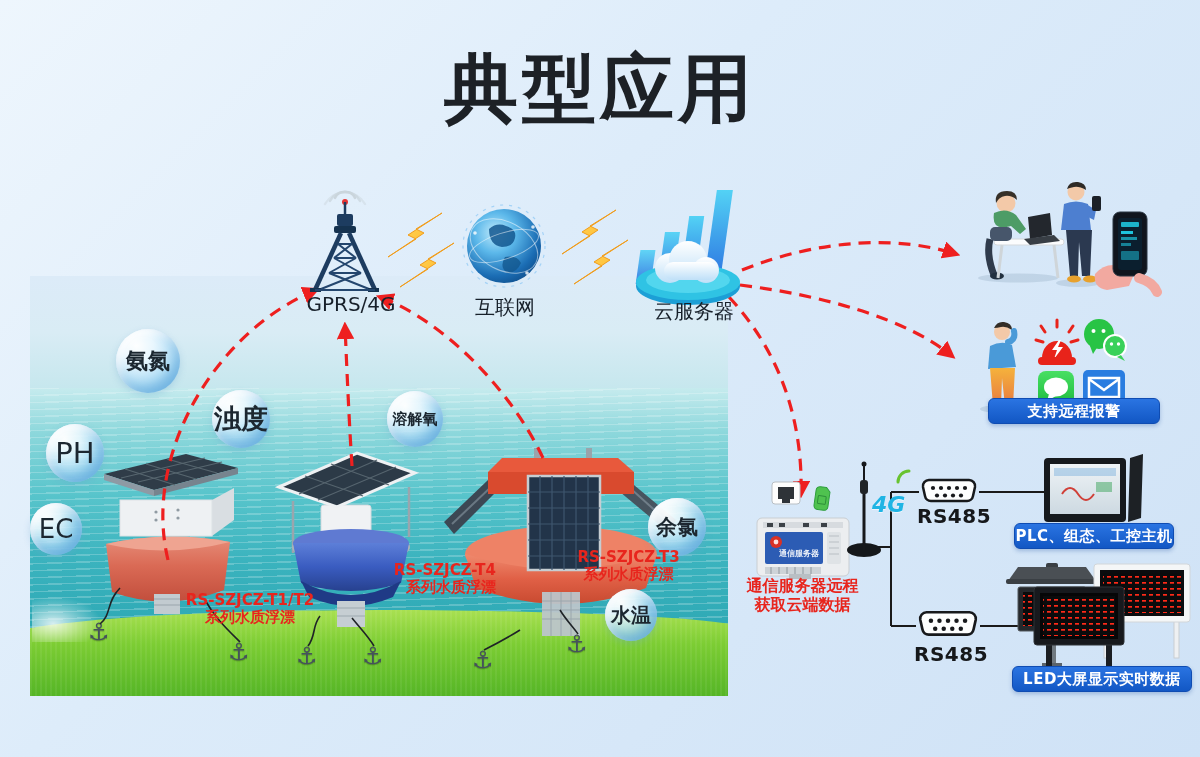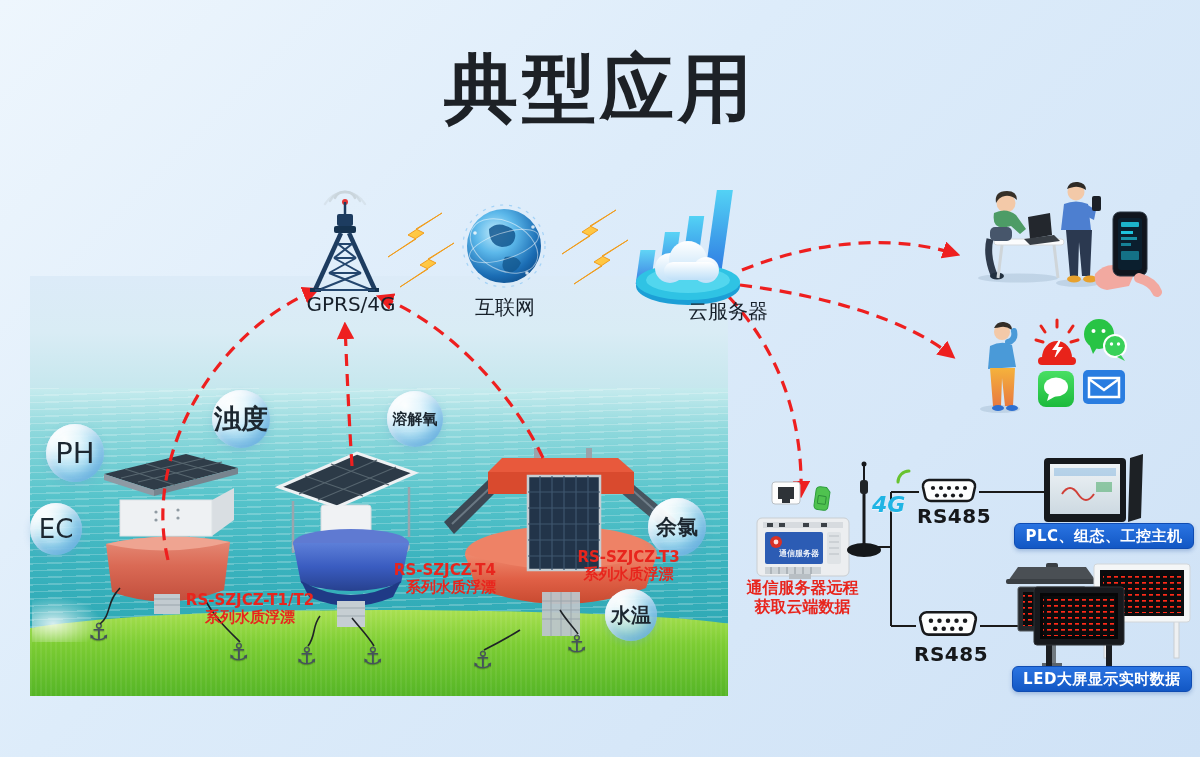--- a/index.html
+++ b/index.html
@@ -29,21 +29,21 @@
   .splash{position:absolute;left:2px;top:320px;width:70px;height:46px;
     background:radial-gradient(ellipse at 30% 60%,rgba(255,255,255,.8) 0%,rgba(255,255,255,.25) 45%,rgba(255,255,255,0) 70%);}
   
   .bubble{position:absolute;border-radius:50%;display:flex;align-items:center;justify-content:center;
     background:radial-gradient(circle at 32% 26%,rgba(255,255,255,.97) 0%,rgba(235,248,255,.9) 26%,rgba(173,221,248,.8) 60%,rgba(126,194,238,.88) 82%,rgba(156,209,243,.92) 100%);
     box-shadow:inset -5px -7px 12px rgba(92,162,214,.5),inset 4px 5px 7px rgba(255,255,255,.95),0 3px 7px rgba(110,165,205,.3);
     color:#1c2730;font-weight:600;z-index:6;}
   
   .node-label{position:absolute;text-align:center;color:#17202a;font-size:20px;font-weight:500;z-index:7;}
   .red-label{position:absolute;text-align:center;color:#e8251d;font-weight:800;font-size:15px;line-height:1.15;z-index:8;}
-  .caption-red{position:absolute;text-align:center;color:#e8251d;font-weight:800;font-size:16px;line-height:1.2;z-index:8;}
+  .caption-red{position:absolute;text-align:center;color:#e8251d;font-weight:800;font-size:16px;line-height:1.2;z-index:8;font-family:Liberation Mono, monospace;}
   .banner{position:absolute;height:26px;border-radius:6px;color:#fff;font-weight:700;font-size:15px;
     display:flex;align-items:center;justify-content:center;white-space:nowrap;letter-spacing:.5px;
     background:linear-gradient(#2a74e2,#1257c4);border:1px solid #0f4cb2;
     box-shadow:0 2px 4px rgba(30,80,160,.3);z-index:9;padding:0 8px;}
   .anchor{position:absolute;font-size:24px;color:#45525c;z-index:7;text-shadow:0 1px 1px rgba(0,0,0,.25);}
   .anchor::before{content:"⚓";}
   .eth-label{position:absolute;font-size:10px;color:#3a4148;text-align:center;z-index:8;}
   .fourg{position:absolute;font-size:22px;font-weight:700;font-style:italic;color:#1fb4e4;z-index:8;
     text-shadow:0 1px 0 rgba(255,255,255,.6);margin-top:18px;}
   .rs485{position:absolute;text-align:left;font-size:20px;font-weight:700;color:#16181b;z-index:8;letter-spacing:.5px;}
@@ -168,20 +168,23 @@
     </g>
   </svg>
 
   <span class="anchor" style="left:88px;top:618px;"></span>
   <span class="anchor" style="left:228px;top:638px;"></span>
   <span class="anchor" style="left:296px;top:642px;"></span>
   <span class="anchor" style="left:362px;top:642px;"></span>
   <span class="anchor" style="left:472px;top:646px;"></span>
   <span class="anchor" style="left:566px;top:630px;"></span>
 
+  <div class="bubble" style="left:116px;top:329px;width:64px;height:64px;font-size:22px;">
+      <span>氨氮</span>
+    </div>
   <div class="bubble" style="left:212px;top:390px;width:58px;height:58px;font-size:27px;">
       <span>浊度</span>
     </div>
   <div class="bubble" style="left:46px;top:424px;width:58px;height:58px;font-size:29px;font-weight:500;">
       <span>PH</span>
     </div>
   <div class="bubble" style="left:30px;top:503px;width:52px;height:52px;font-size:26px;font-weight:500;">
       <span>EC</span>
     </div>
   <div class="bubble" style="left:387px;top:391px;width:56px;height:56px;font-size:15px;">
@@ -329,21 +332,21 @@
     <ellipse cx="62" cy="104" rx="52" ry="19" fill="#1c9fd6"></ellipse>
     <ellipse cx="62" cy="100" rx="52" ry="18" fill="#2fc3e4"></ellipse>
     <ellipse cx="62" cy="98" rx="42" ry="13" fill="#57d8ee" opacity=".9"></ellipse>
     <g fill="url(#gCloud)">
       <circle cx="44" cy="86" r="15"></circle>
         <circle cx="62" cy="78" r="19"></circle>
         <circle cx="80" cy="88" r="13"></circle>
       <rect x="38" y="80" width="54" height="18" rx="9"></rect>
     </g>
   </svg>
-  <div class="node-label" style="left:680px;top:298px;width:96px;">云服务器</div>
+  <div class="node-label" style="left:646px;top:298px;width:96px;">云服务器</div>
 
   <svg class="abs z8" style="left:966px;top:183px;" width="105" height="100" viewBox="0 0 105 100">
     <ellipse cx="52" cy="95" rx="40" ry="4.5" fill="rgba(90,120,150,.18)"></ellipse>
     <path d="M24,56 q-4,16 4,36" stroke="#2f3b4c" stroke-width="7" fill="none"></path>
     <ellipse cx="31" cy="93" rx="7" ry="3.5" fill="#22303f"></ellipse>
     <rect x="28" y="56" width="70" height="6" rx="3" fill="#fbfcfd" stroke="#d5d9dc"></rect>
     <line x1="36" y1="62" x2="32" y2="95" stroke="#cfd5d9" stroke-width="3"></line>
     <line x1="88" y1="62" x2="92" y2="95" stroke="#cfd5d9" stroke-width="3"></line>
     <polygon points="62,34 84,30 86,52 64,56" fill="#23272d"></polygon>
     <polygon points="58,56 88,52 94,58 64,62" fill="#383e45"></polygon>
@@ -424,20 +427,21 @@
     </defs>
     <rect x="1" y="1" width="36" height="36" rx="8" fill="url(#gSms)"></rect>
     <ellipse cx="19" cy="17" rx="12" ry="9.5" fill="#fff"></ellipse>
     <polygon points="12,24 10,31 19,26" fill="#fff"></polygon>
   </svg>
   <svg class="abs z8" style="left:1082px;top:369px;" width="44" height="36" viewBox="0 0 44 36">
     <rect x="1" y="1" width="42" height="34" rx="5" fill="#2a7de0"></rect>
     <rect x="7" y="9" width="30" height="19" fill="none" stroke="#fff" stroke-width="2.5"></rect>
     <polyline points="7,10 22,21 37,10" fill="none" stroke="#fff" stroke-width="2.5"></polyline>
   </svg>
+  <div class="banner" style="left:988px;top:398px;width:172px;">支持远程报警</div>
 
   <svg class="abs z8" style="left:770px;top:480px;" width="32" height="30" viewBox="0 0 32 30">
     <rect x="2" y="2" width="28" height="22" rx="3" fill="#fdfdfd" stroke="#b9bfc4"></rect>
     <rect x="8" y="7" width="16" height="12" fill="#2e3338"></rect>
     <rect x="12" y="19" width="8" height="4" fill="#2e3338"></rect>
   </svg>
   <div class="eth-label" style="left:762px;top:538px;width:48px;">以太网</div>
   <svg class="abs z8" style="left:813px;top:486px;transform:rotate(8deg);" width="18" height="25" viewBox="0 0 18 25">
     <path d="M2,5 a4,4 0 0 1 4,-4 h6 l4,4 v15 a4,4 0 0 1 -4,4 h-6 a4,4 0 0 1 -4,-4 z" fill="#4fc24f" stroke="#2e9e3e"></path>
     <rect x="5" y="10" width="8" height="8" rx="1" fill="none" stroke="#2e8f3a"></rect>
@@ -523,21 +527,21 @@
           <stop offset="1" stop-color="#cdd9e1"></stop>
       </linearGradient>
     </defs>
     <polygon points="88,6 101,2 99,66 86,70" fill="#1d2125"></polygon>
     <rect x="2" y="6" width="82" height="64" rx="4" fill="#16191d"></rect>
     <rect x="8" y="12" width="70" height="50" fill="url(#gScr)"></rect>
     <rect x="12" y="16" width="62" height="8" fill="#3e8ed0" opacity=".3"></rect>
     <path d="M20,42 q8,-12 16,0 t16,0" stroke="#d04038" stroke-width="2" fill="none"></path>
     <rect x="54" y="30" width="16" height="10" fill="#3aa35a" opacity=".5"></rect>
   </svg>
-  <div class="banner" style="left:1014px;top:523px;width:180px;">PLC、组态、工控主机</div>
+  <div class="banner" style="left:1014px;top:523px;width:160px;">PLC、组态、工控主机</div>
 
   <svg class="abs z8" style="left:1006px;top:563px;" width="92" height="106" viewBox="0 0 92 106">
     <rect x="40" y="0" width="12" height="6" rx="2" fill="#3a3f44"></rect>
     <polygon points="2,18 12,4 80,4 90,18" fill="#4a4f54"></polygon>
     <rect x="0" y="16" width="92" height="5" rx="2" fill="#3a3f44"></rect>
     <rect x="12" y="24" width="68" height="44" rx="2" fill="#25282c" stroke="#53585d"></rect>
     <rect x="17" y="29" width="58" height="34" fill="url(#ledPat)"></rect>
     <rect x="42" y="68" width="8" height="34" fill="#707980"></rect>
     <rect x="36" y="100" width="20" height="5" fill="#5c646b"></rect>
   </svg>

